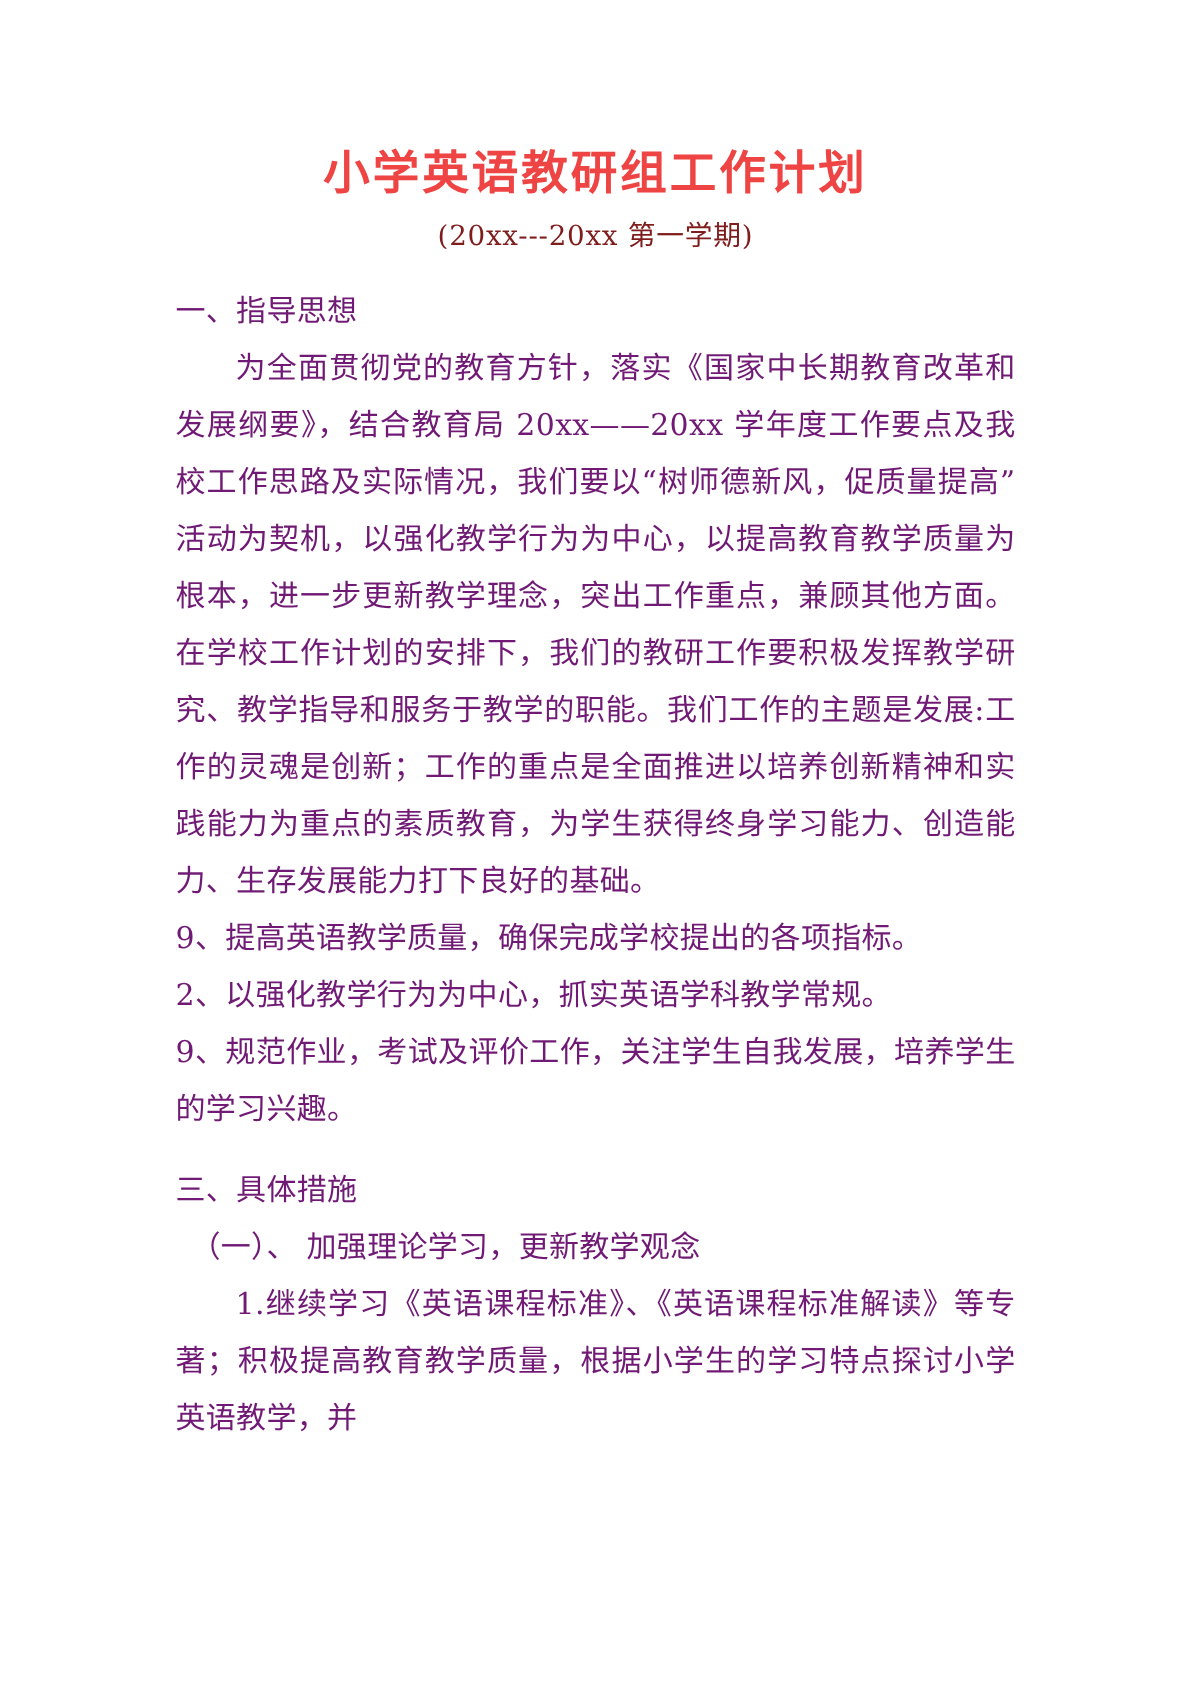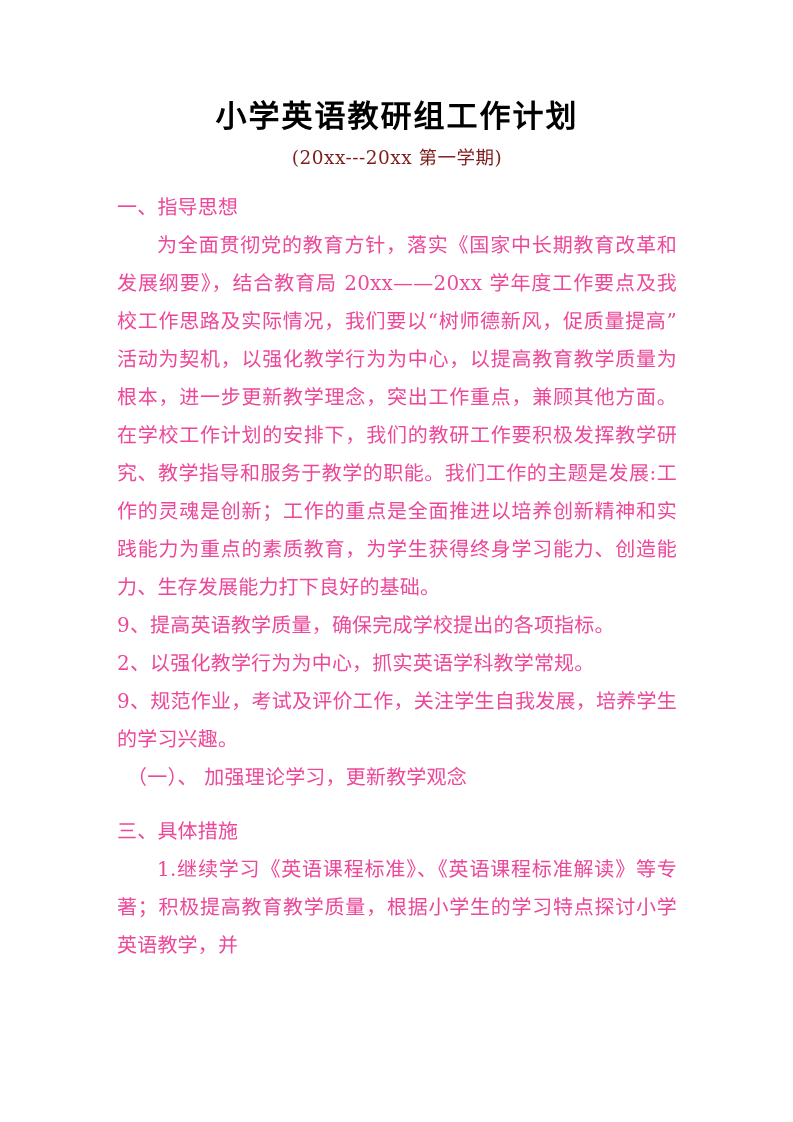--- a/index.html
+++ b/index.html
@@ -34,39 +34,39 @@
   
   .doc-title {
     margin: 0;
     padding-top: 96px;
     text-align: center;
     font-family: "DejaVu Serif", "Liberation Serif", serif;
     font-weight: 700;
     font-size: 31px;
     line-height: 40px;
     letter-spacing: 2px;
-    color: #000000;
+    color: #ef4444;
     white-space: nowrap;
   }
 
   .doc-subtitle {
     margin: 0;
     padding-top: 8px;
     text-align: center;
     font-size: 18.5px;
     line-height: 28px;
     letter-spacing: 0.5px;
     color: #7f1d1d;
   }
 
   
   .block {
     font-size: 20px;
     line-height: 38px;
-    color: #ec4899;
+    color: #701a75;
     text-align: justify;
     text-justify: inter-ideograph;
     letter-spacing: 0.2px;
     margin: 0;
   }
 
   .section-heading {
     margin-top: 16px;
   }
 
@@ -97,20 +97,20 @@
     <p class="block para-indent">为全面贯彻党的教育方针，落实《国家中长期教育改革和发展纲要》，结合教育局 20xx——20xx 学年度工作要点及我校工作思路及实际情况，我们要以“树师德新风，促质量提高”活动为契机，以强化教学行为为中心，以提高教育教学质量为根本，进一步更新教学理念，突出工作重点，兼顾其他方面。在学校工作计划的安排下，我们的教研工作要积极发挥教学研究、教学指导和服务于教学的职能。我们工作的主题是发展:工作的灵魂是创新；工作的重点是全面推进以培养创新精神和实践能力为重点的素质教育，为学生获得终身学习能力、创造能力、生存发展能力打下良好的基础。</p>
 
 
     <p class="block list-item">9、提高英语教学质量，确保完成学校提出的各项指标。</p>
 
     <p class="block list-item">2、以强化教学行为为中心，抓实英语学科教学常规。</p>
 
 
     <p class="block list-item">9、规范作业，考试及评价工作，关注学生自我发展，培养学生的学习兴趣。</p>
 
+    <p class="block section-heading">三、具体措施</p>
+
     <p class="block sub-heading">（一）、 加强理论学习，更新教学观念</p>
-
-    <p class="block section-heading">三、具体措施</p>
 
     <p class="block para-indent">1.继续学习《英语课程标准》、《英语课程标准解读》等专著；积极提高教育教学质量，根据小学生的学习特点探讨小学英语教学，并</p>
 
   </div>
 </div>
 
 </body></html>

